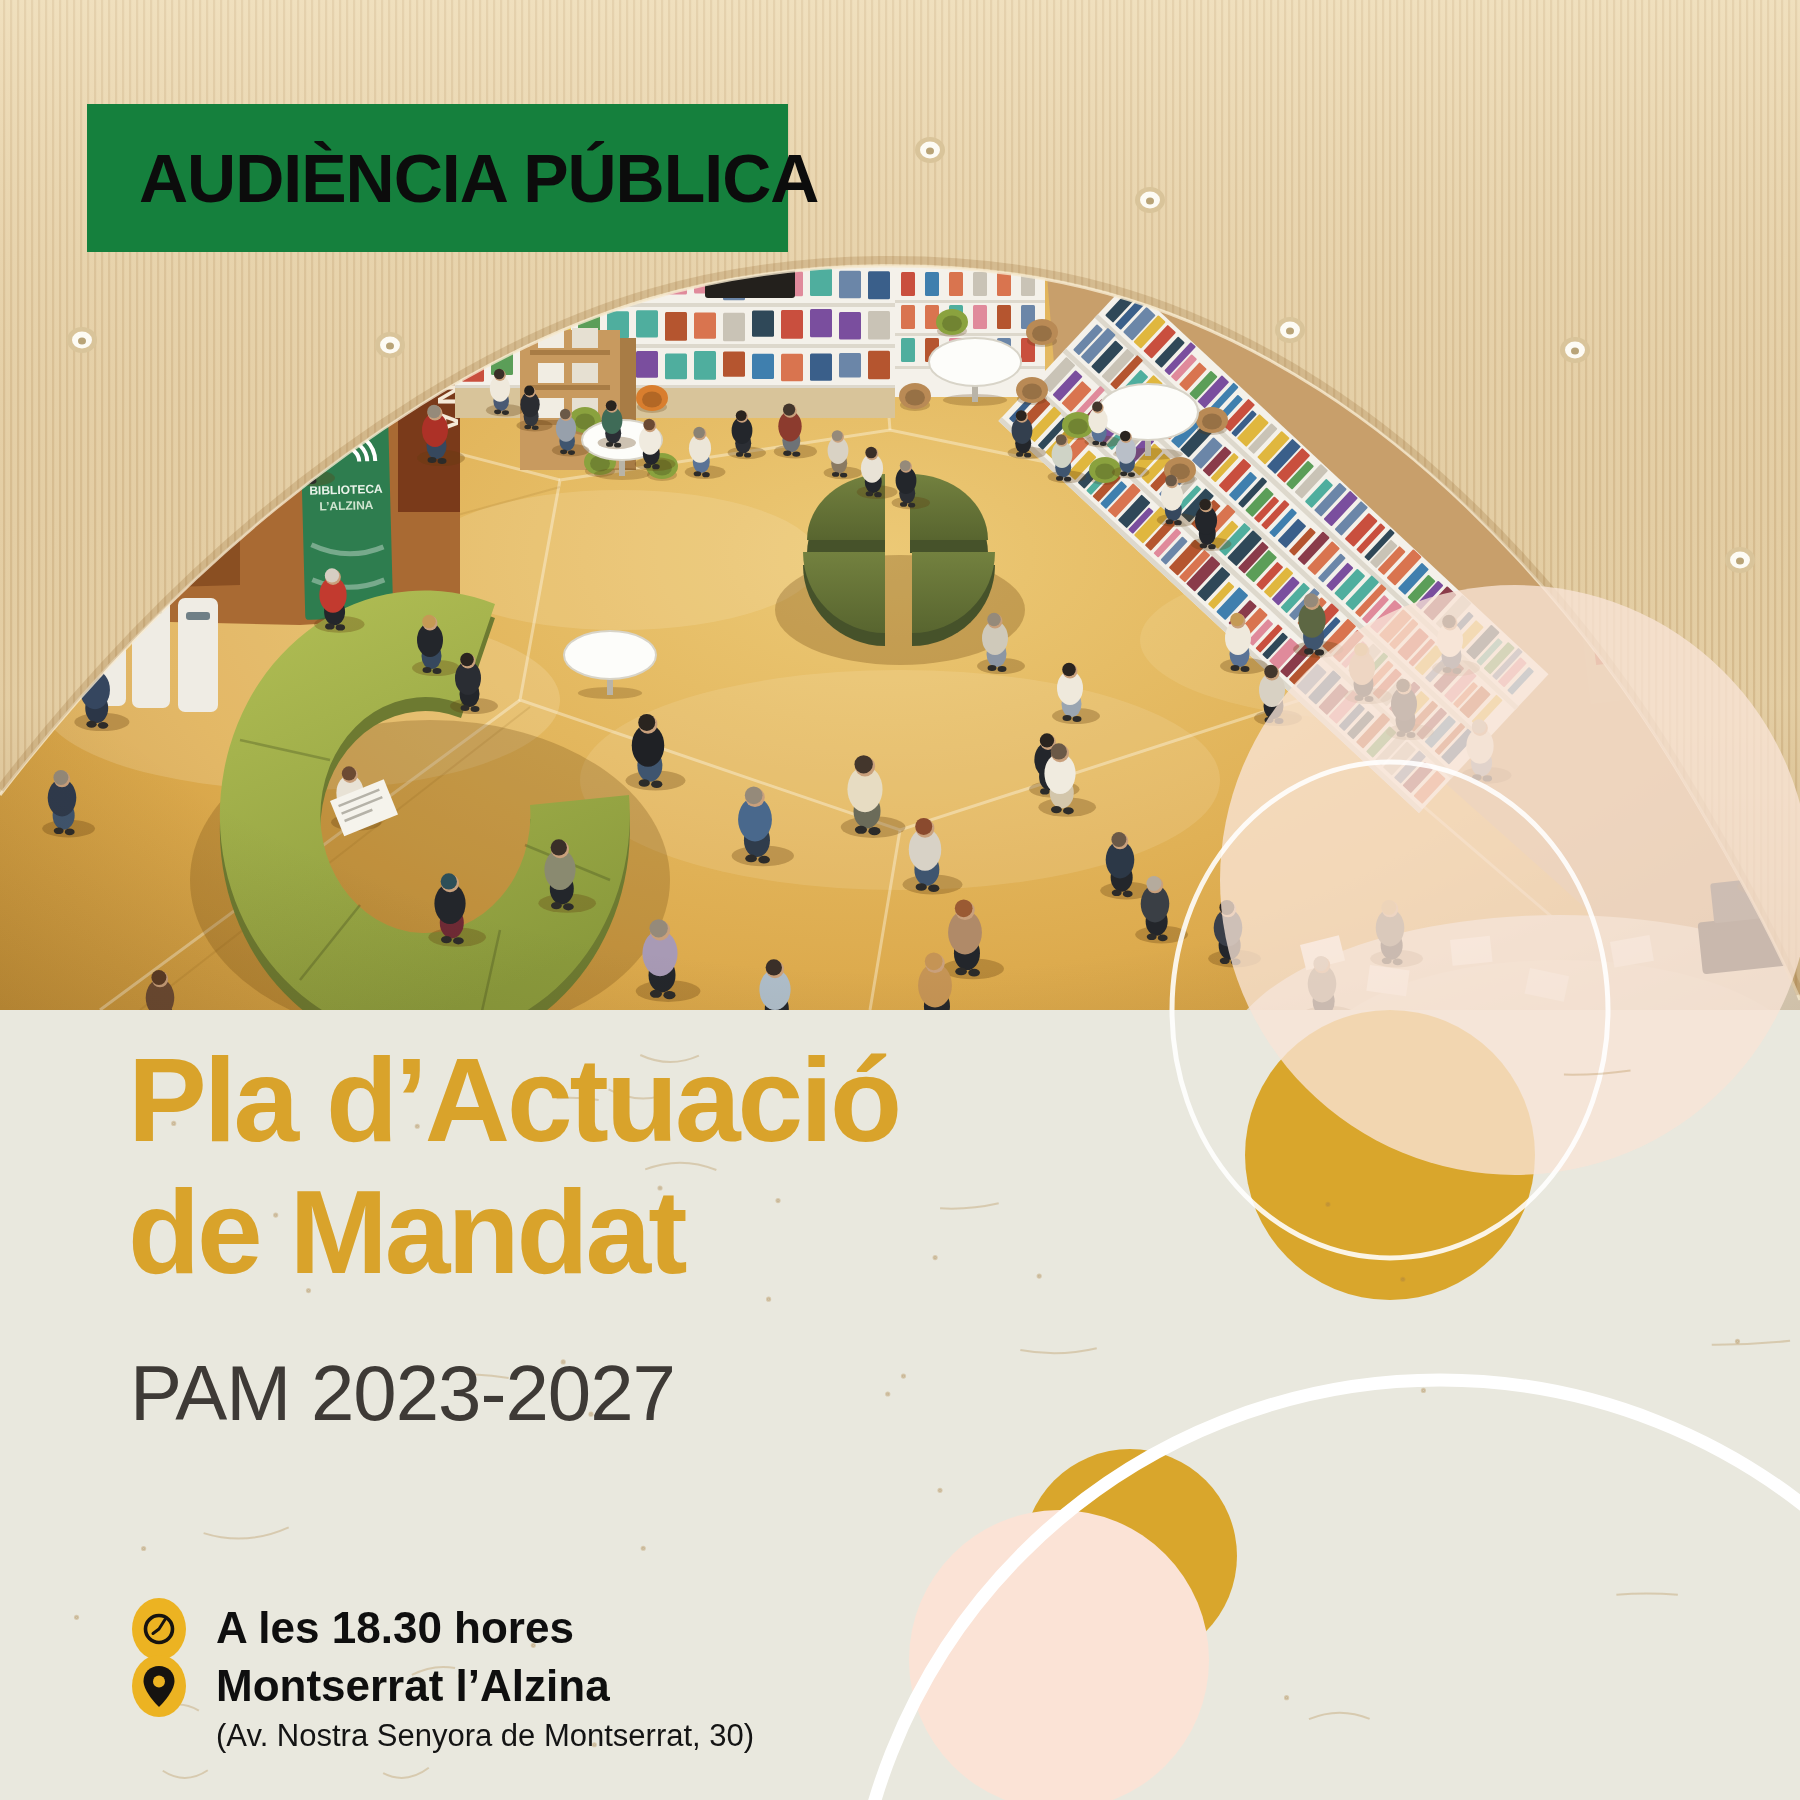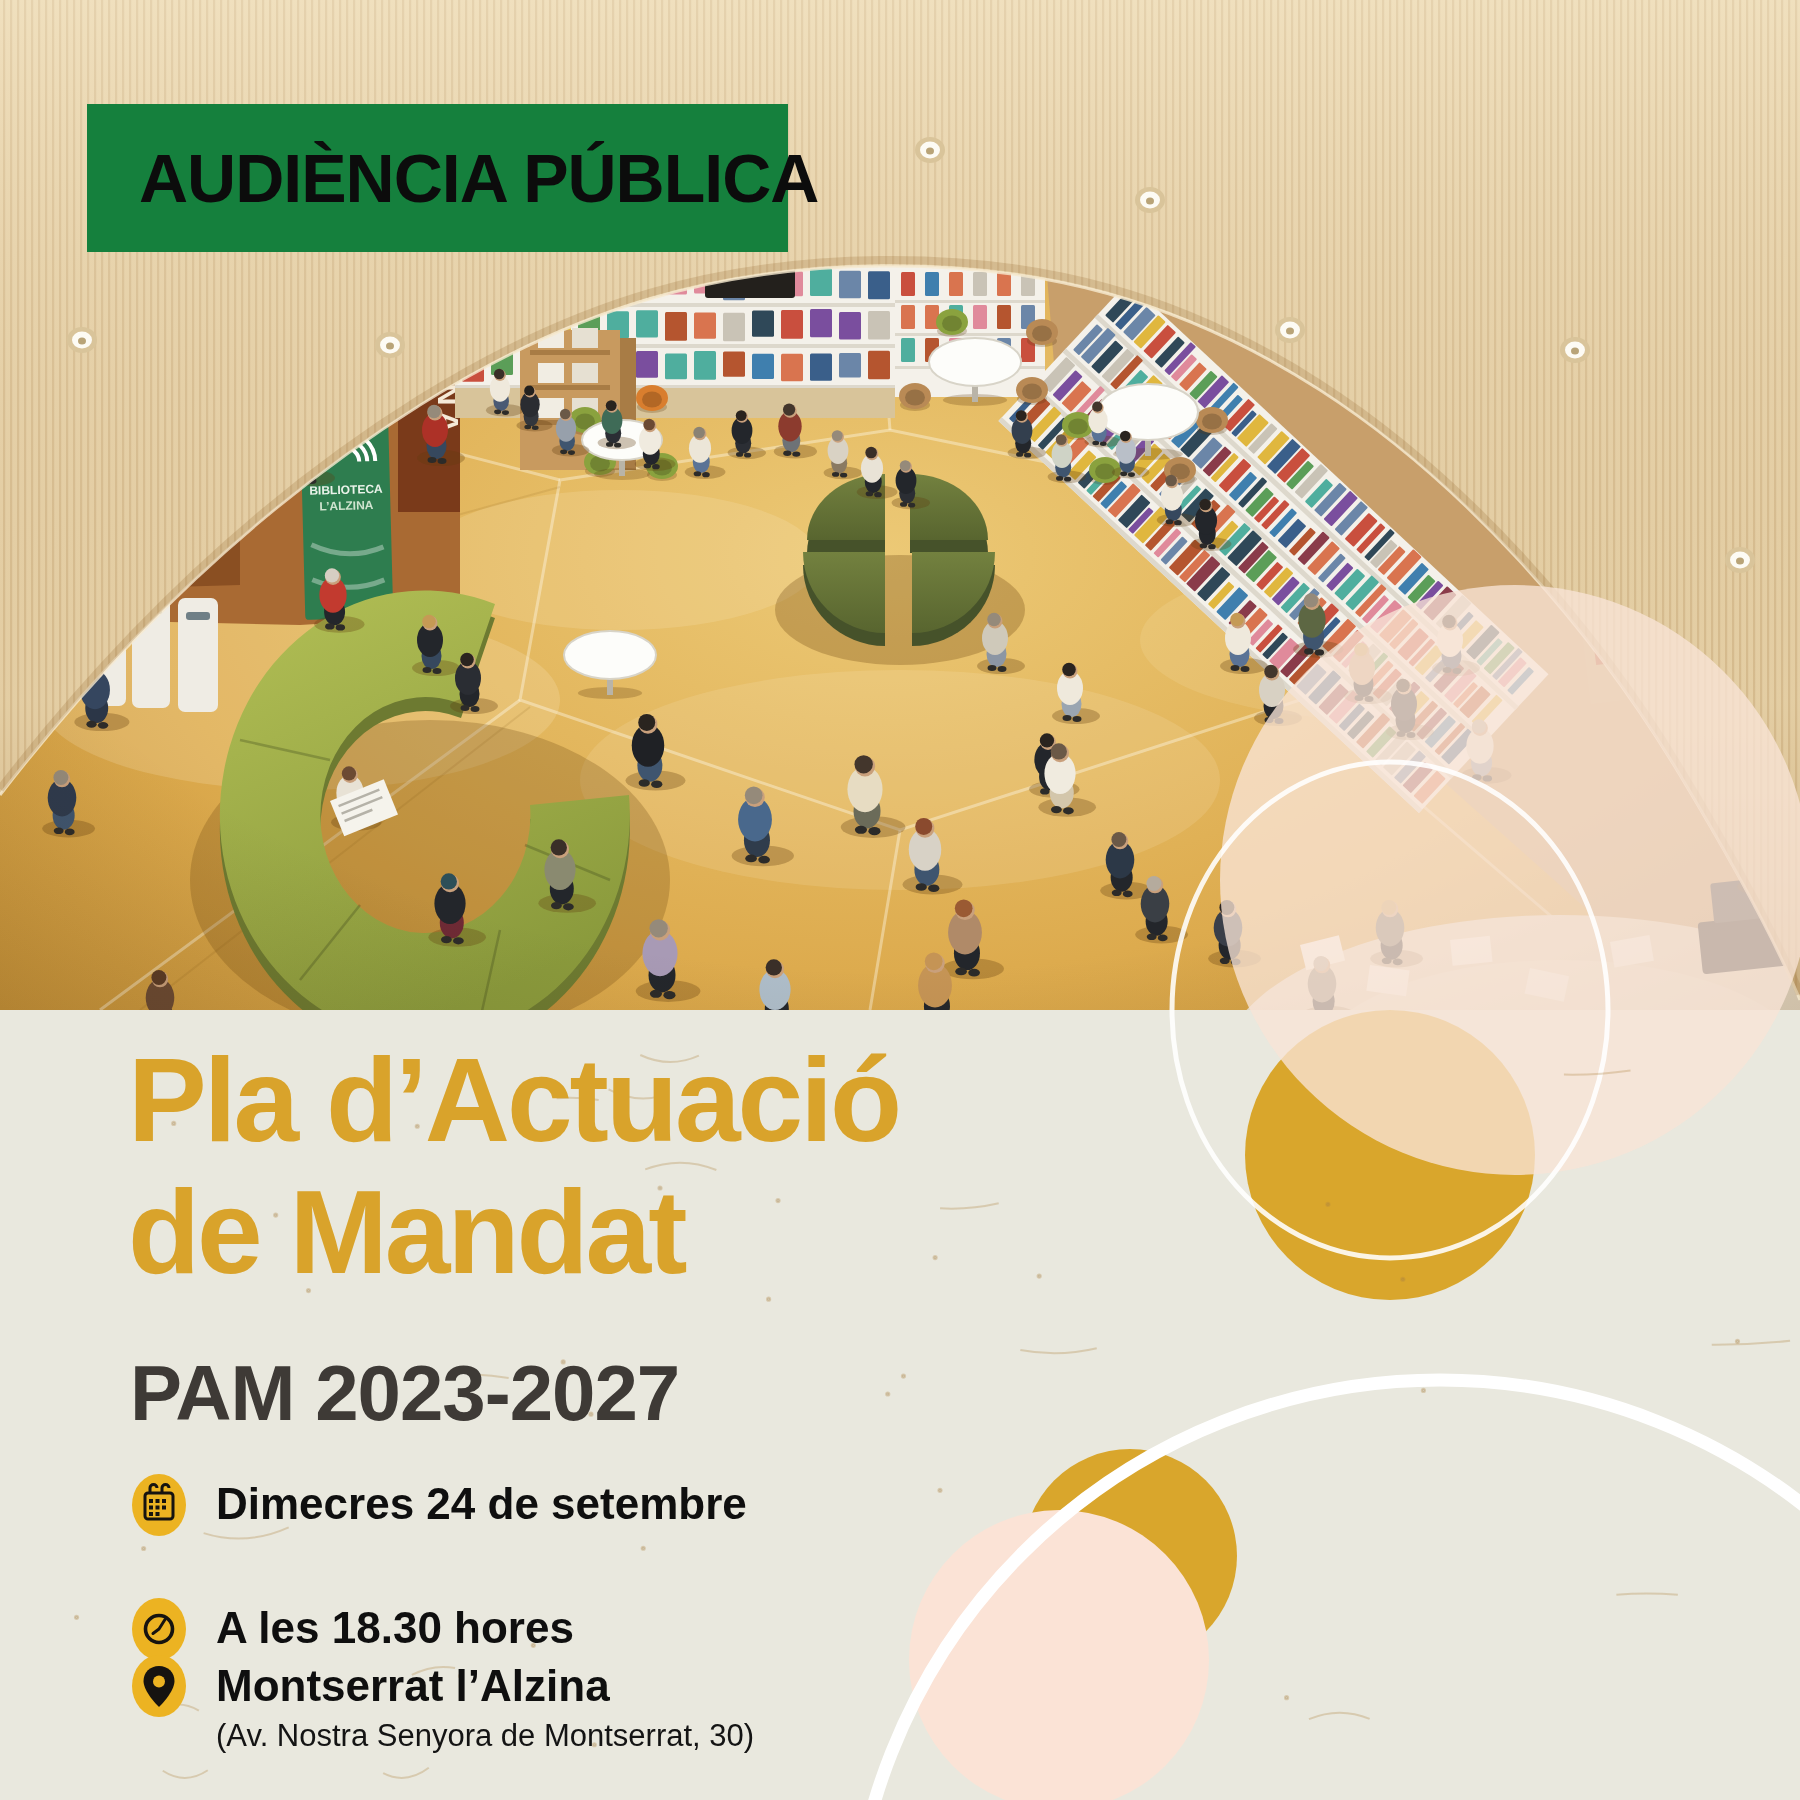--- a/index.html
+++ b/index.html
@@ -13,21 +13,21 @@
     position:absolute;left:87px;top:104px;width:701px;height:148px;
     background:#15803d;display:flex;align-items:center;
   }
   .banner span{
     padding-left:52px;font-size:68px;font-weight:bold;color:#0c0c0c;
     letter-spacing:-1px;white-space:nowrap;
   }
   .title-block{position:absolute;left:128px;top:1034px;line-height:1.12;
     font-weight:bold;color:#d9a32b;font-size:118px;letter-spacing:-3px;}
   .subtitle{position:absolute;left:130px;top:1348px;font-size:78px;
-    font-weight:bold;color:#3e3a36;letter-spacing:-1px;}
+    font-weight:normal;color:#3e3a36;letter-spacing:-1px;}
   .detail-row{position:absolute;left:130px;display:flex;align-items:flex-start;}
   .detail-row .txt{margin-left:28px;font-size:44px;font-weight:bold;color:#0f0f0f;
     line-height:1.2;padding-top:6px;}
   .detail-row svg{flex:0 0 auto;}
   .note{font-size:31px;font-weight:normal;margin-top:4px;color:#141414;letter-spacing:0;}
   .r1{top:1472px;} .r2{top:1568px;margin-top:28px;} .r3{top:1654px;}
 </style>
 </head>
 <body>
 
@@ -1080,41 +1080,20 @@
     <span>AUDIÈNCIA PÚBLICA</span>
   </div>
 
   <div class="title-block">
     <div>Pla d’Actuació</div>
     <div>de Mandat</div>
   </div>
 
   <div class="subtitle">PAM 2023-2027</div>
 
-  <div class="detail-row r1">
-    <svg width="58" height="66" viewBox="0 0 58 66">
-      <ellipse cx="29" cy="33" rx="27" ry="31" fill="#ecb322"></ellipse>
-      <g stroke="#161310" stroke-width="3" fill="none">
-        <rect x="15" y="21" width="28" height="26" rx="3"></rect>
-        <path d="M20,21 v-5 a3.5,3.5 0 0 1 7,0"></path>
-        <path d="M32,21 v-5 a3.5,3.5 0 0 1 7,0"></path>
-      </g>
-      <g fill="#161310">
-        <rect x="19" y="27" width="4" height="4"></rect>
-          <rect x="25.5" y="27" width="4" height="4"></rect>
-          <rect x="32" y="27" width="4" height="4"></rect>
-        <rect x="19" y="33.5" width="4" height="4"></rect>
-          <rect x="25.5" y="33.5" width="4" height="4"></rect>
-          <rect x="32" y="33.5" width="4" height="4"></rect>
-        <rect x="19" y="40" width="4" height="4"></rect>
-          <rect x="25.5" y="40" width="4" height="4"></rect>
-      </g>
-    </svg>
-    <div class="txt">Dimecres 24 de setembre</div>
-  </div>
 
   <div class="detail-row r2">
     <svg width="58" height="66" viewBox="0 0 58 66">
       <ellipse cx="29" cy="33" rx="27" ry="31" fill="#ecb322"></ellipse>
       <circle cx="29" cy="33" r="13.5" fill="none" stroke="#161310" stroke-width="3.6"></circle>
       <path d="M29,33 L35,23.5 M29,33 L23,37.5" stroke="#161310" stroke-width="3" stroke-linecap="round" fill="none"></path>
     </svg>
     <div class="txt">A les 18.30 hores</div>
   </div>
 

